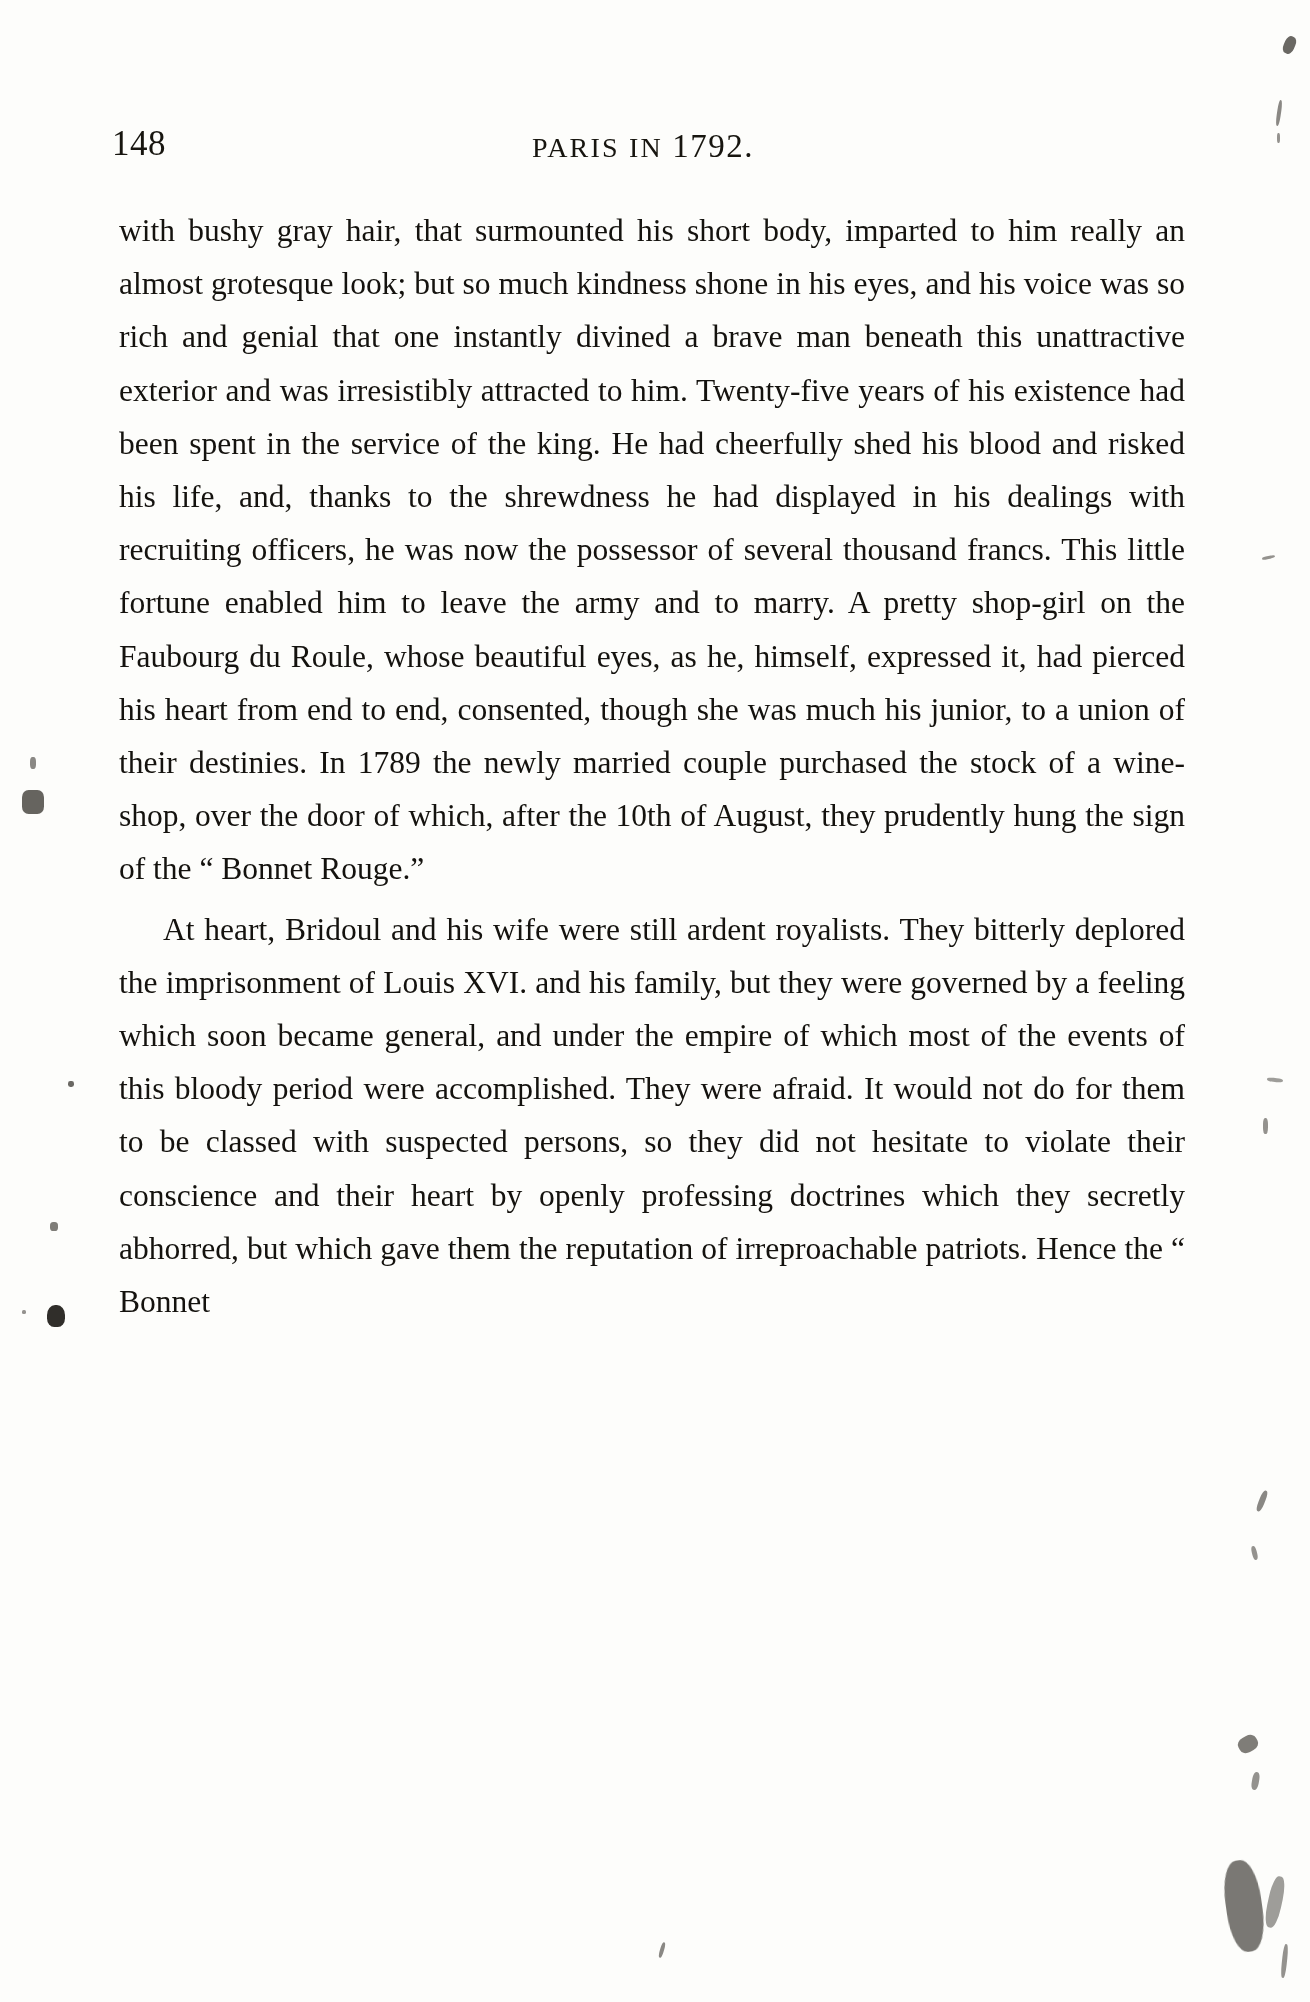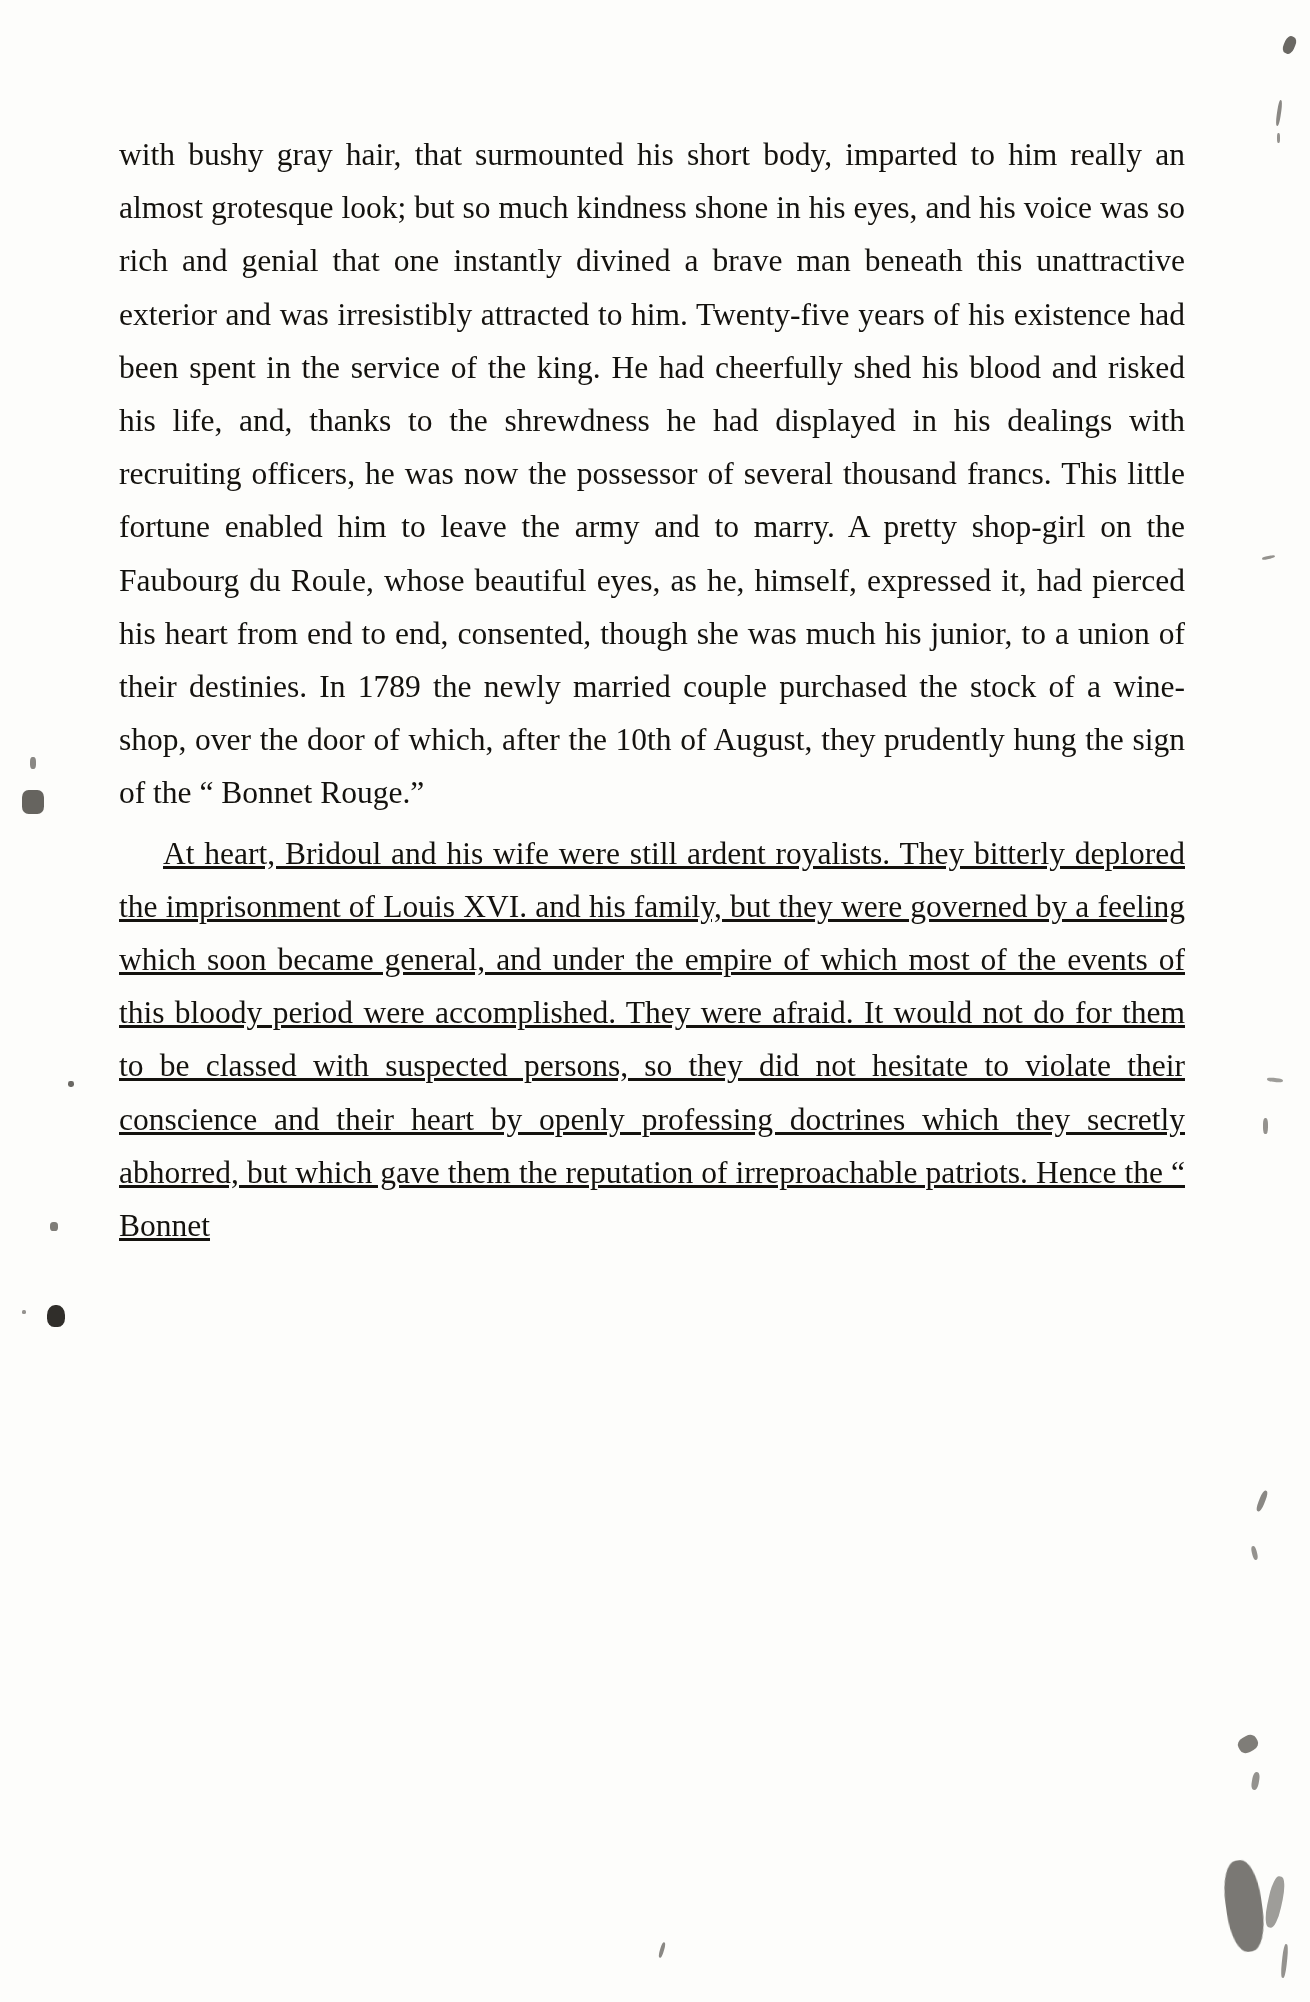--- a/index.html
+++ b/index.html
@@ -62,21 +62,20 @@
     font-size: 31.5px;
     line-height: 53.2px;
     text-align: justify;
     color: #14120e;
   }
   .body-text p {
     margin: 7px;
   }
   .body-text p.indent {
     text-indent: 44px;
-    text-decoration: underline;
   }
   .para-justify {
     text-align: justify;
     text-align-last: left;
   }
   .lastline-left {
     text-align-last: left;
   }
 
   
@@ -117,20 +116,24 @@
     opacity: .9;
   }
 </style>
 </head>
 <body>
 
 <div class="page">
 
   <div class="content">
 
+    <div class="running-head">
+      <div class="folio">148</div>
+      <div class="head-title"><span>PARIS IN </span><span class="big">1792.</span></div>
+    </div>
 
     <div class="body-text">
       <p class="para-justify">with bushy gray hair, that surmounted his short body, imparted to him really an almost grotesque look; but so much kindness shone in his eyes, and his voice was so rich and genial that one instantly divined a brave man beneath this unattractive exterior and was irresistibly attracted to him. Twenty-five years of his existence had been spent in the service of the king. He had cheerfully shed his blood and risked his life, and, thanks to the shrewdness he had displayed in his dealings with recruiting officers, he was now the possessor of several thousand francs. This little fortune enabled him to leave the army and to marry. A pretty shop-girl on the Faubourg du Roule, whose beautiful eyes, as he, himself, expressed it, had pierced his heart from end to end, consented, though she was much his junior, to a union of their destinies. In 1789 the newly married couple purchased the stock of a wine-shop, over the door of which, after the 10th of August, they prudently hung the sign of the “ Bonnet Rouge.”</p>
       <p class="para-justify indent lastline-left">At heart, Bridoul and his wife were still ardent royalists. They bitterly deplored the imprisonment of Louis XVI. and his family, but they were governed by a feeling which soon became general, and under the empire of which most of the events of this bloody period were accomplished. They were afraid. It would not do for them to be classed with suspected persons, so they did not hesitate to violate their conscience and their heart by openly professing doctrines which they secretly abhorred, but which gave them the reputation of irreproachable patriots. Hence the “ Bonnet</p>
     </div>
 
   </div>
 
   <div class="speck sp1"></div>
   <div class="speck sp2"></div>

